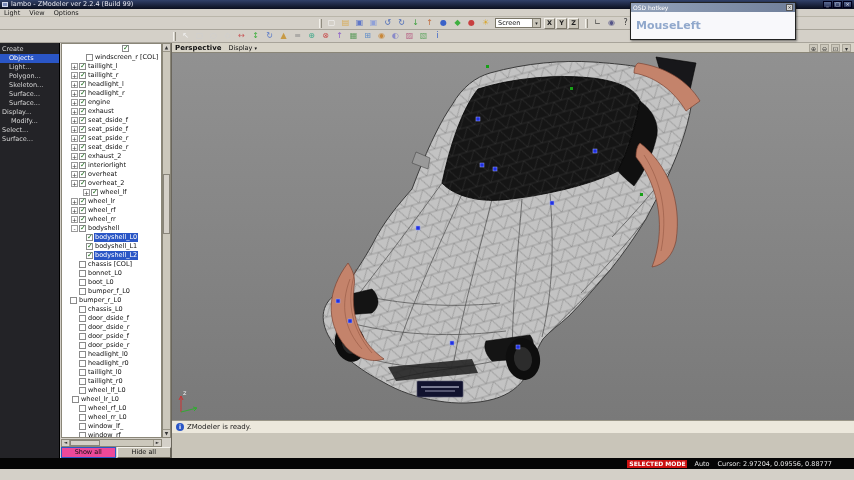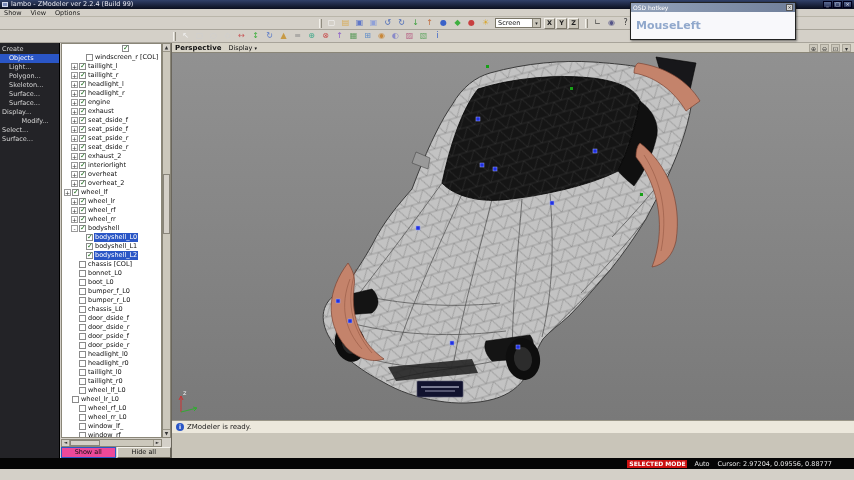--- a/index.html
+++ b/index.html
@@ -108,21 +108,21 @@
     <span class="wtitle">lambo - ZModeler ver 2.2.4 (Build 99)</span>
     <span class="winbtns">
       <span class="winbtn">_</span>
       <span class="winbtn">□</span>
       <span class="winbtn">×</span>
     </span>
   </div>
 
   <div class="menubar">
 
-  <span class="menu-item">Show</span>
+  <span class="menu-item">Light</span>
       <span class="menu-item">View</span>
       <span class="menu-item">Options</span>
     </div>
 
   <div class="toolbar tb1">
     <span class="tb-spacer1"></span>
     <span class="grip"></span>
     <span class="tb-icons">
 
     <span class="tbi">
@@ -281,21 +281,21 @@
       </div>
       <div class="cmd-item" style="padding-left: 9px;">
         <span>Surface...</span>
       </div>
       <div class="cmd-item" style="padding-left: 9px;">
         <span>Surface...</span>
       </div>
       <div class="cmd-item" style="padding-left: 2px;">
         <span>Display...</span>
       </div>
-      <div class="cmd-item" style="padding-left: 11px; text-align: center;">
+      <div class="cmd-item" style="padding-left: 11px;">
         <span>Modify...</span>
       </div>
       <div class="cmd-item" style="padding-left: 2px;">
         <span>Select...</span>
       </div>
       <div class="cmd-item" style="padding-left: 2px;">
         <span>Surface...</span>
       </div>
     </div>
 
@@ -375,21 +375,21 @@
         <div class="trow" style="padding-left: 9px;">
           <span class="texp">+</span>
           <span class="tchk checked" able="true"></span>
           <span class="tlbl">overheat</span>
         </div>
         <div class="trow" style="padding-left: 9px;">
           <span class="texp">+</span>
           <span class="tchk checked" able="true"></span>
           <span class="tlbl">overheat_2</span>
         </div>
-        <div class="trow" style="padding-left: 2px;">
+        <div class="trow" style="padding-left: 21px;">
           <span class="texp">+</span>
           <span class="tchk checked" able="true"></span>
           <span class="tlbl">wheel_lf</span>
         </div>
         <div class="trow" style="padding-left: 9px;">
           <span class="texp">+</span>
           <span class="tchk checked" able="true"></span>
           <span class="tlbl">wheel_lr</span>
         </div>
         <div class="trow" style="padding-left: 9px;">
@@ -435,21 +435,21 @@
         <div class="trow" style="padding-left: 9px;">
           <span class="texp"></span>
           <span class="tchk" able="true"></span>
           <span class="tlbl">boot_L0</span>
         </div>
         <div class="trow" style="padding-left: 9px;">
           <span class="texp"></span>
           <span class="tchk" able="true"></span>
           <span class="tlbl">bumper_f_L0</span>
         </div>
-        <div class="trow" style="padding-left: 9px;">
+        <div class="trow" style="">
           <span class="texp"></span>
           <span class="tchk" able="true"></span>
           <span class="tlbl">bumper_r_L0</span>
         </div>
         <div class="trow" style="padding-left: 9px;">
           <span class="texp"></span>
           <span class="tchk" able="true"></span>
           <span class="tlbl">chassis_L0</span>
         </div>
         <div class="trow" style="padding-left: 9px;">

